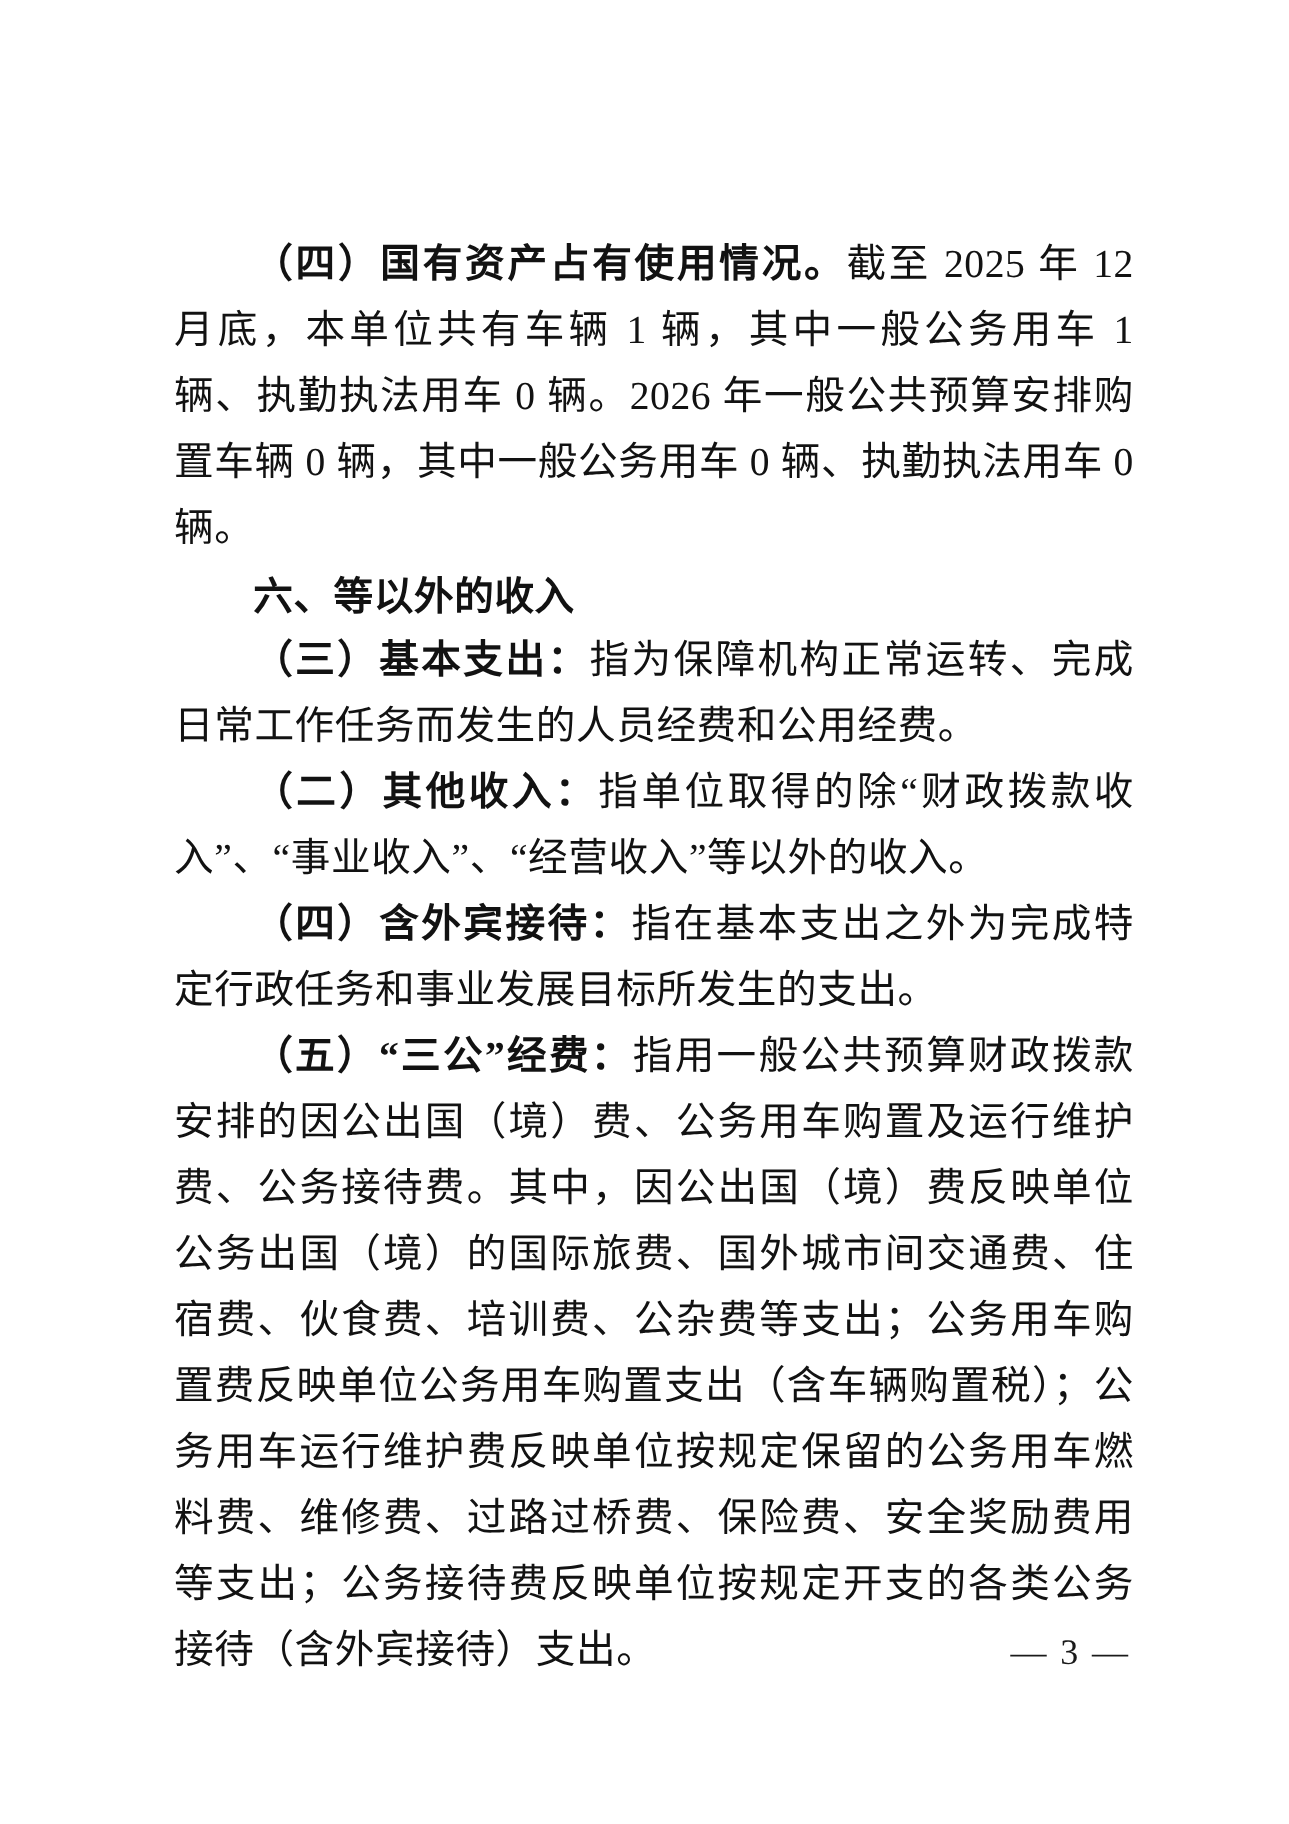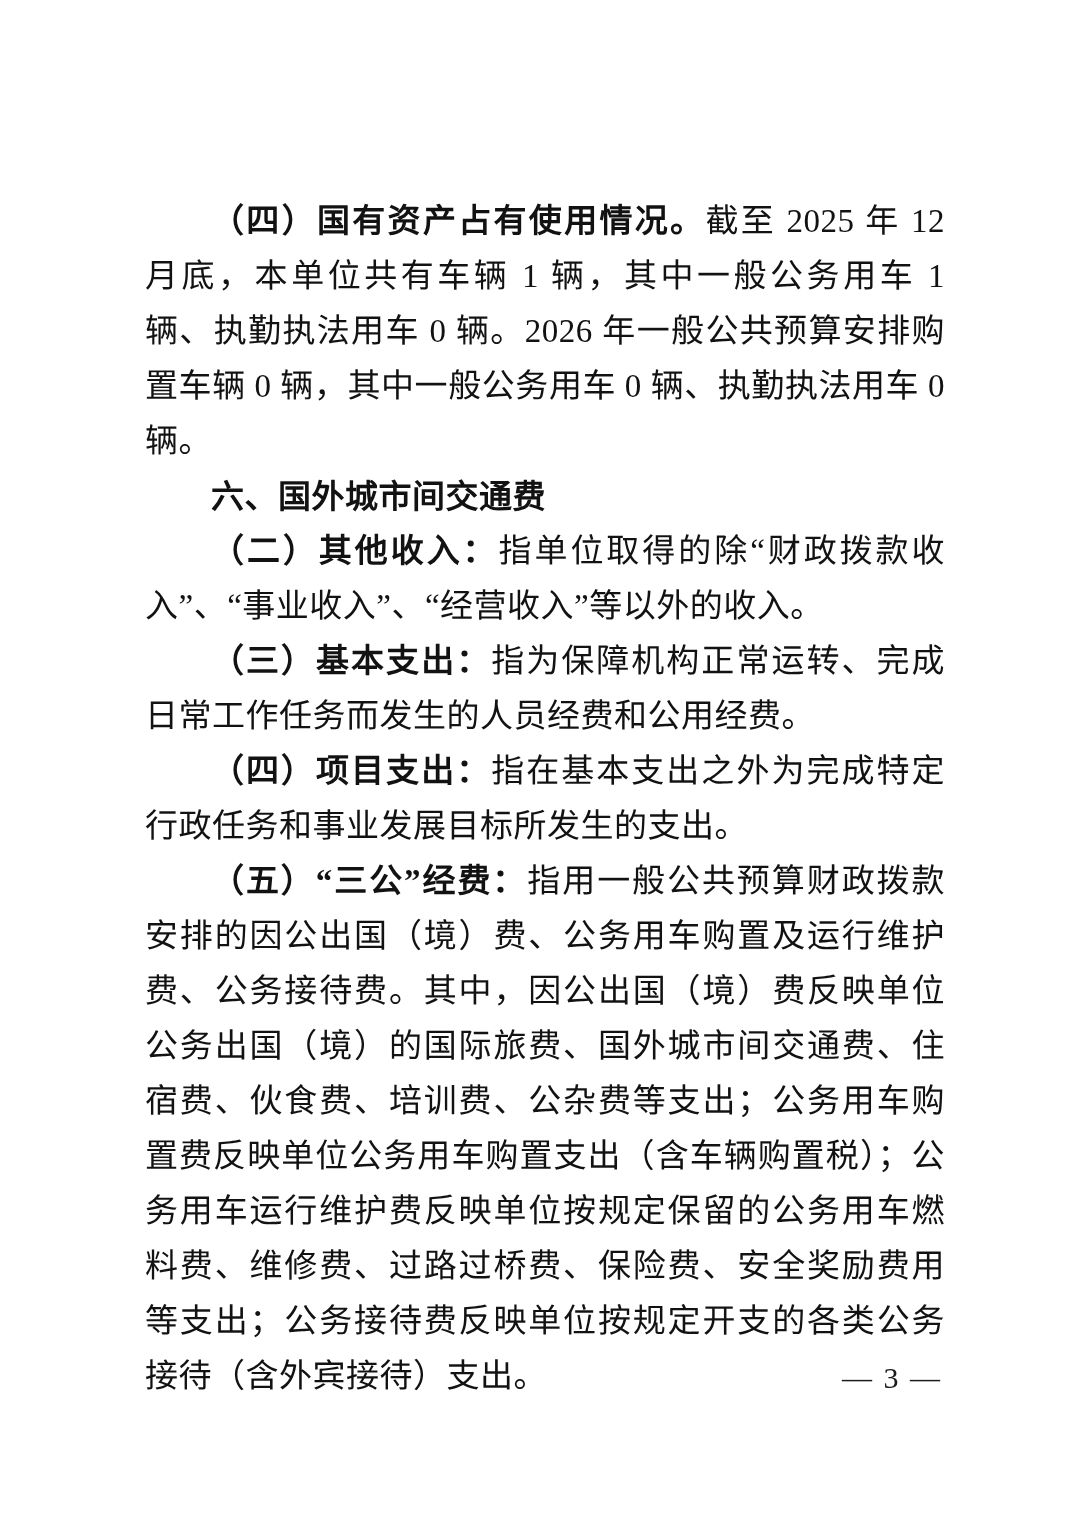--- a/index.html
+++ b/index.html
@@ -63,28 +63,28 @@
   </style>
 </head>
 <body>
 
 <div class="page">
 
   <div class="content">
 
     <p class="para"><span class="lead">（四）国有资产占有使用情况。</span><span>截至 2025 年 12 月底，本单位共有车辆 1 辆，其中一般公务用车 1 辆、执勤执法用车 0 辆。2026 年一般公共预算安排购置车辆 0 辆，其中一般公务用车 0 辆、执勤执法用车 0 辆。</span></p>
 
-    <h2 class="section-heading">六、国外城市间交通费</h2>
+    <h2 class="section-heading">六、等以外的收入</h2>
 
+
+    <p class="para"><span class="lead">（三）基本支出：</span><span>指为保障机构正常运转、完成日常工作任务而发生的人员经费和公用经费。</span></p>
 
     <p class="para"><span class="lead">（二）其他收入：</span><span>指单位取得的除“财政拨款收入”、“事业收入”、“经营收入”等以外的收入。</span></p>
 
-    <p class="para"><span class="lead">（三）基本支出：</span><span>指为保障机构正常运转、完成日常工作任务而发生的人员经费和公用经费。</span></p>
-
-    <p class="para"><span class="lead">（四）项目支出：</span><span>指在基本支出之外为完成特定行政任务和事业发展目标所发生的支出。</span></p>
+    <p class="para"><span class="lead">（四）含外宾接待：</span><span>指在基本支出之外为完成特定行政任务和事业发展目标所发生的支出。</span></p>
 
     <p class="para"><span class="lead">（五）“三公”经费：</span><span>指用一般公共预算财政拨款安排的因公出国（境）费、公务用车购置及运行维护费、公务接待费。其中，因公出国（境）费反映单位公务出国（境）的国际旅费、国外城市间交通费、住宿费、伙食费、培训费、公杂费等支出；公务用车购置费反映单位公务用车购置支出（含车辆购置税）；公务用车运行维护费反映单位按规定保留的公务用车燃料费、维修费、过路过桥费、保险费、安全奖励费用等支出；公务接待费反映单位按规定开支的各类公务接待（含外宾接待）支出。</span></p>
 
   </div>
 
   <div class="page-number">— 3 —</div>
 
 </div>
 
 </body></html>

